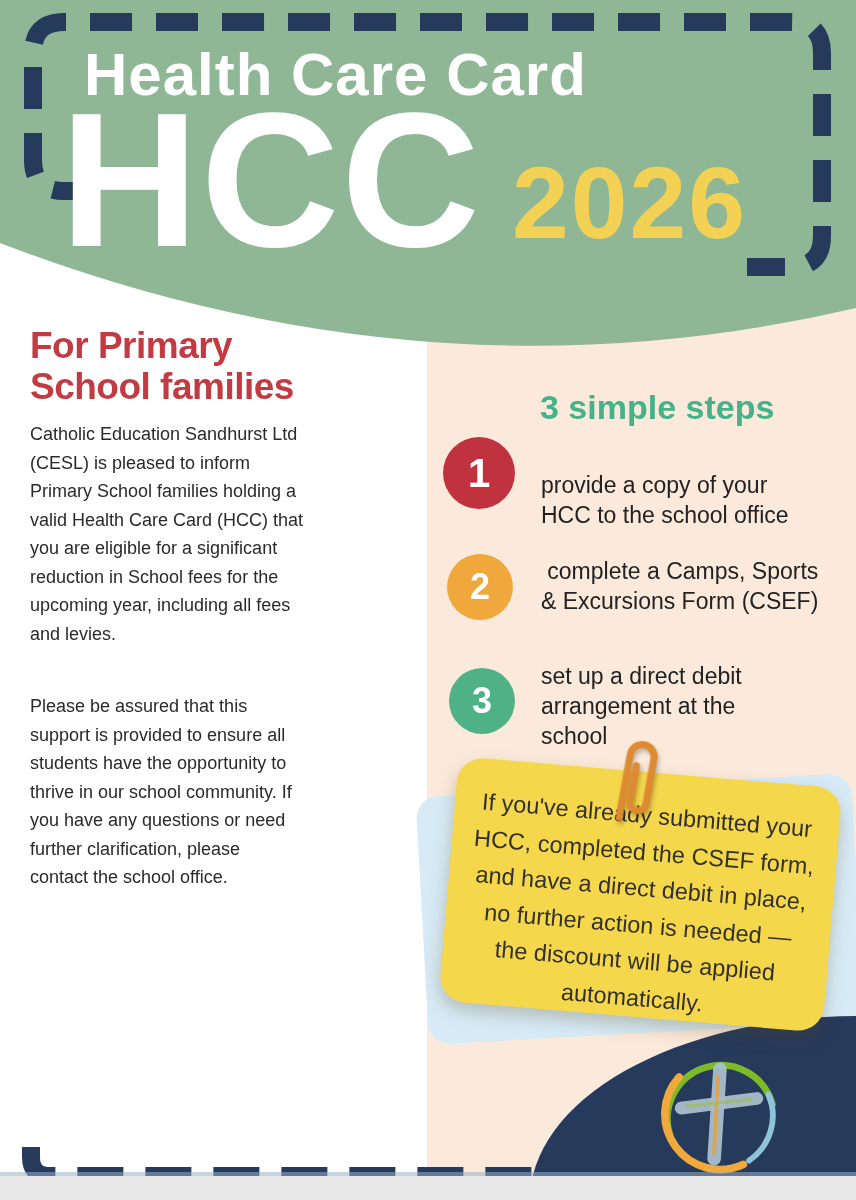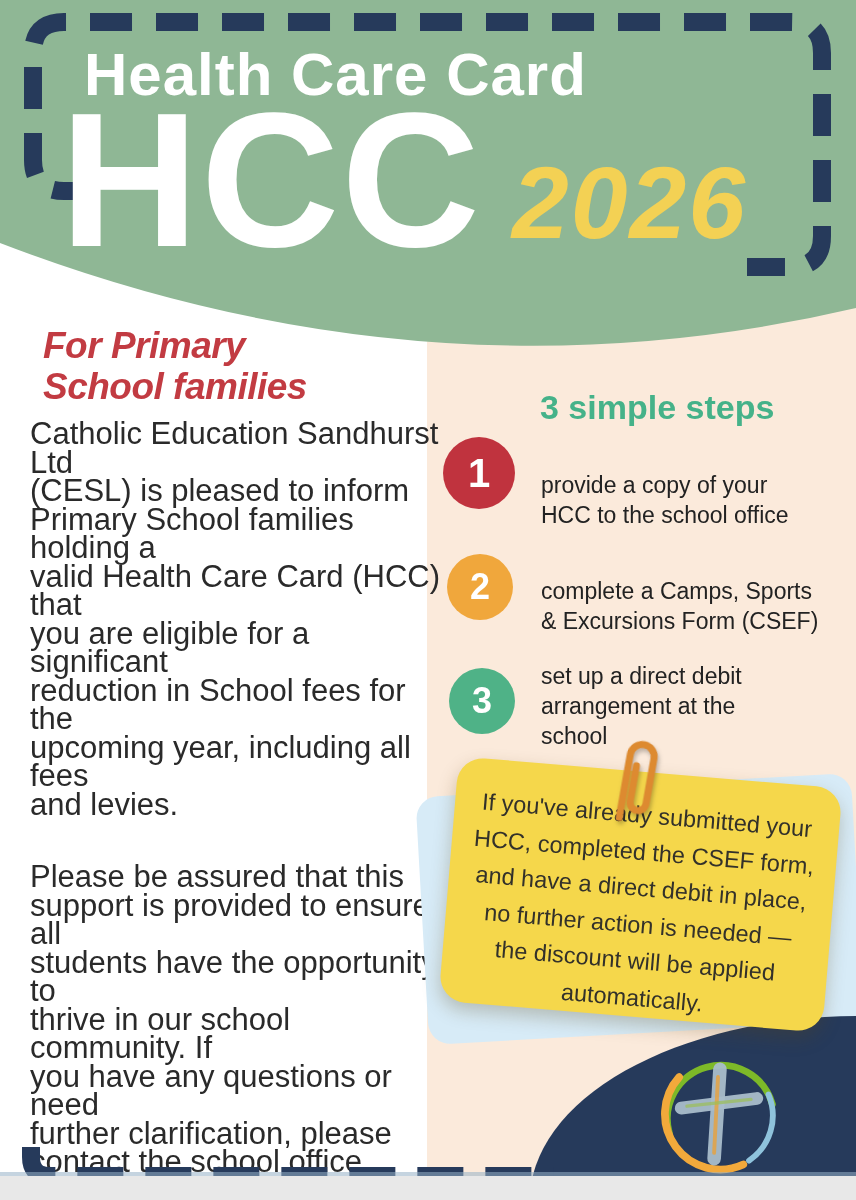--- a/index.html
+++ b/index.html
@@ -15,48 +15,48 @@
   .header-title{
     position:absolute;left:84px;top:40px;z-index:2;
     font-size:60px;font-weight:bold;color:#ffffff;letter-spacing:1px;white-space:nowrap;
   }
   .hcc{
     position:absolute;left:60px;top:84px;z-index:2;
     font-size:192px;font-weight:bold;color:#ffffff;letter-spacing:2px;line-height:1;white-space:nowrap;
   }
   .year{
     position:absolute;left:512px;top:152px;z-index:2;
-    font-size:102px;font-weight:bold;color:#F3D154;letter-spacing:2px;line-height:1;white-space:nowrap;font-style:italic;
+    font-size:102px;font-weight:bold;color:#F3D154;letter-spacing:2px;line-height:1;white-space:nowrap;
   }
   
   .left-col{position:absolute;left:30px;top:326px;width:420px;z-index:2;}
   .left-heading{
-    margin:0 0 13px 13px;font-size:37px;line-height:1.1;font-weight:bold;color:#C23B42;
-    white-space:pre-line;letter-spacing:-0.5px;font-style:italic;
+    margin:0 0 13px 0;font-size:37px;line-height:1.1;font-weight:bold;color:#C23B42;
+    white-space:pre-line;letter-spacing:-0.5px;
   }
   .body-par{
-    margin:0 0 44px 0;font-size:31px;line-height:28.5px;color:#2A2A2A;white-space:pre-line;
+    margin:0 0 44px 0;font-size:18px;line-height:28.5px;color:#2A2A2A;white-space:pre-line;
   }
   
   .steps-heading{
     position:absolute;left:540px;top:388px;z-index:2;
     font-size:34px;font-weight:bold;color:#45B289;white-space:nowrap;
   }
   .step-circle{
     position:absolute;z-index:2;border-radius:50%;display:flex;align-items:center;justify-content:center;
     color:#ffffff;font-weight:bold;
   }
   .c1{left:443px;top:437px;width:72px;height:72px;background:#C0333E;font-size:40px;}
   .c2{left:447px;top:554px;width:66px;height:66px;background:#F0A73C;font-size:36px;}
   .c3{left:449px;top:668px;width:66px;height:66px;background:#4FB287;font-size:36px;}
   .step-text{
     position:absolute;z-index:2;font-size:23px;line-height:30px;color:#222222;white-space:pre-line;
   }
   .t1{left:541px;top:444px;margin-top:26px;}
-  .t2{left:541px;top:576px;}
+  .t2{left:541px;top:556px;text-align:right;}
   .t3{left:541px;top:661px;}
   
   .blue-card{
     position:absolute;left:422px;top:785px;width:436px;height:248px;background:#D7EBF7;
     border-radius:22px;transform:rotate(-3.2deg);z-index:3;
   }
   .navy-blob-svg{position:absolute;left:0;top:0;z-index:4;pointer-events:none;}
   .yellow-note{
     position:absolute;left:448px;top:772px;width:385px;height:245px;background:#F5D74B;
     border-radius:26px;transform:rotate(4.8deg);z-index:5;

